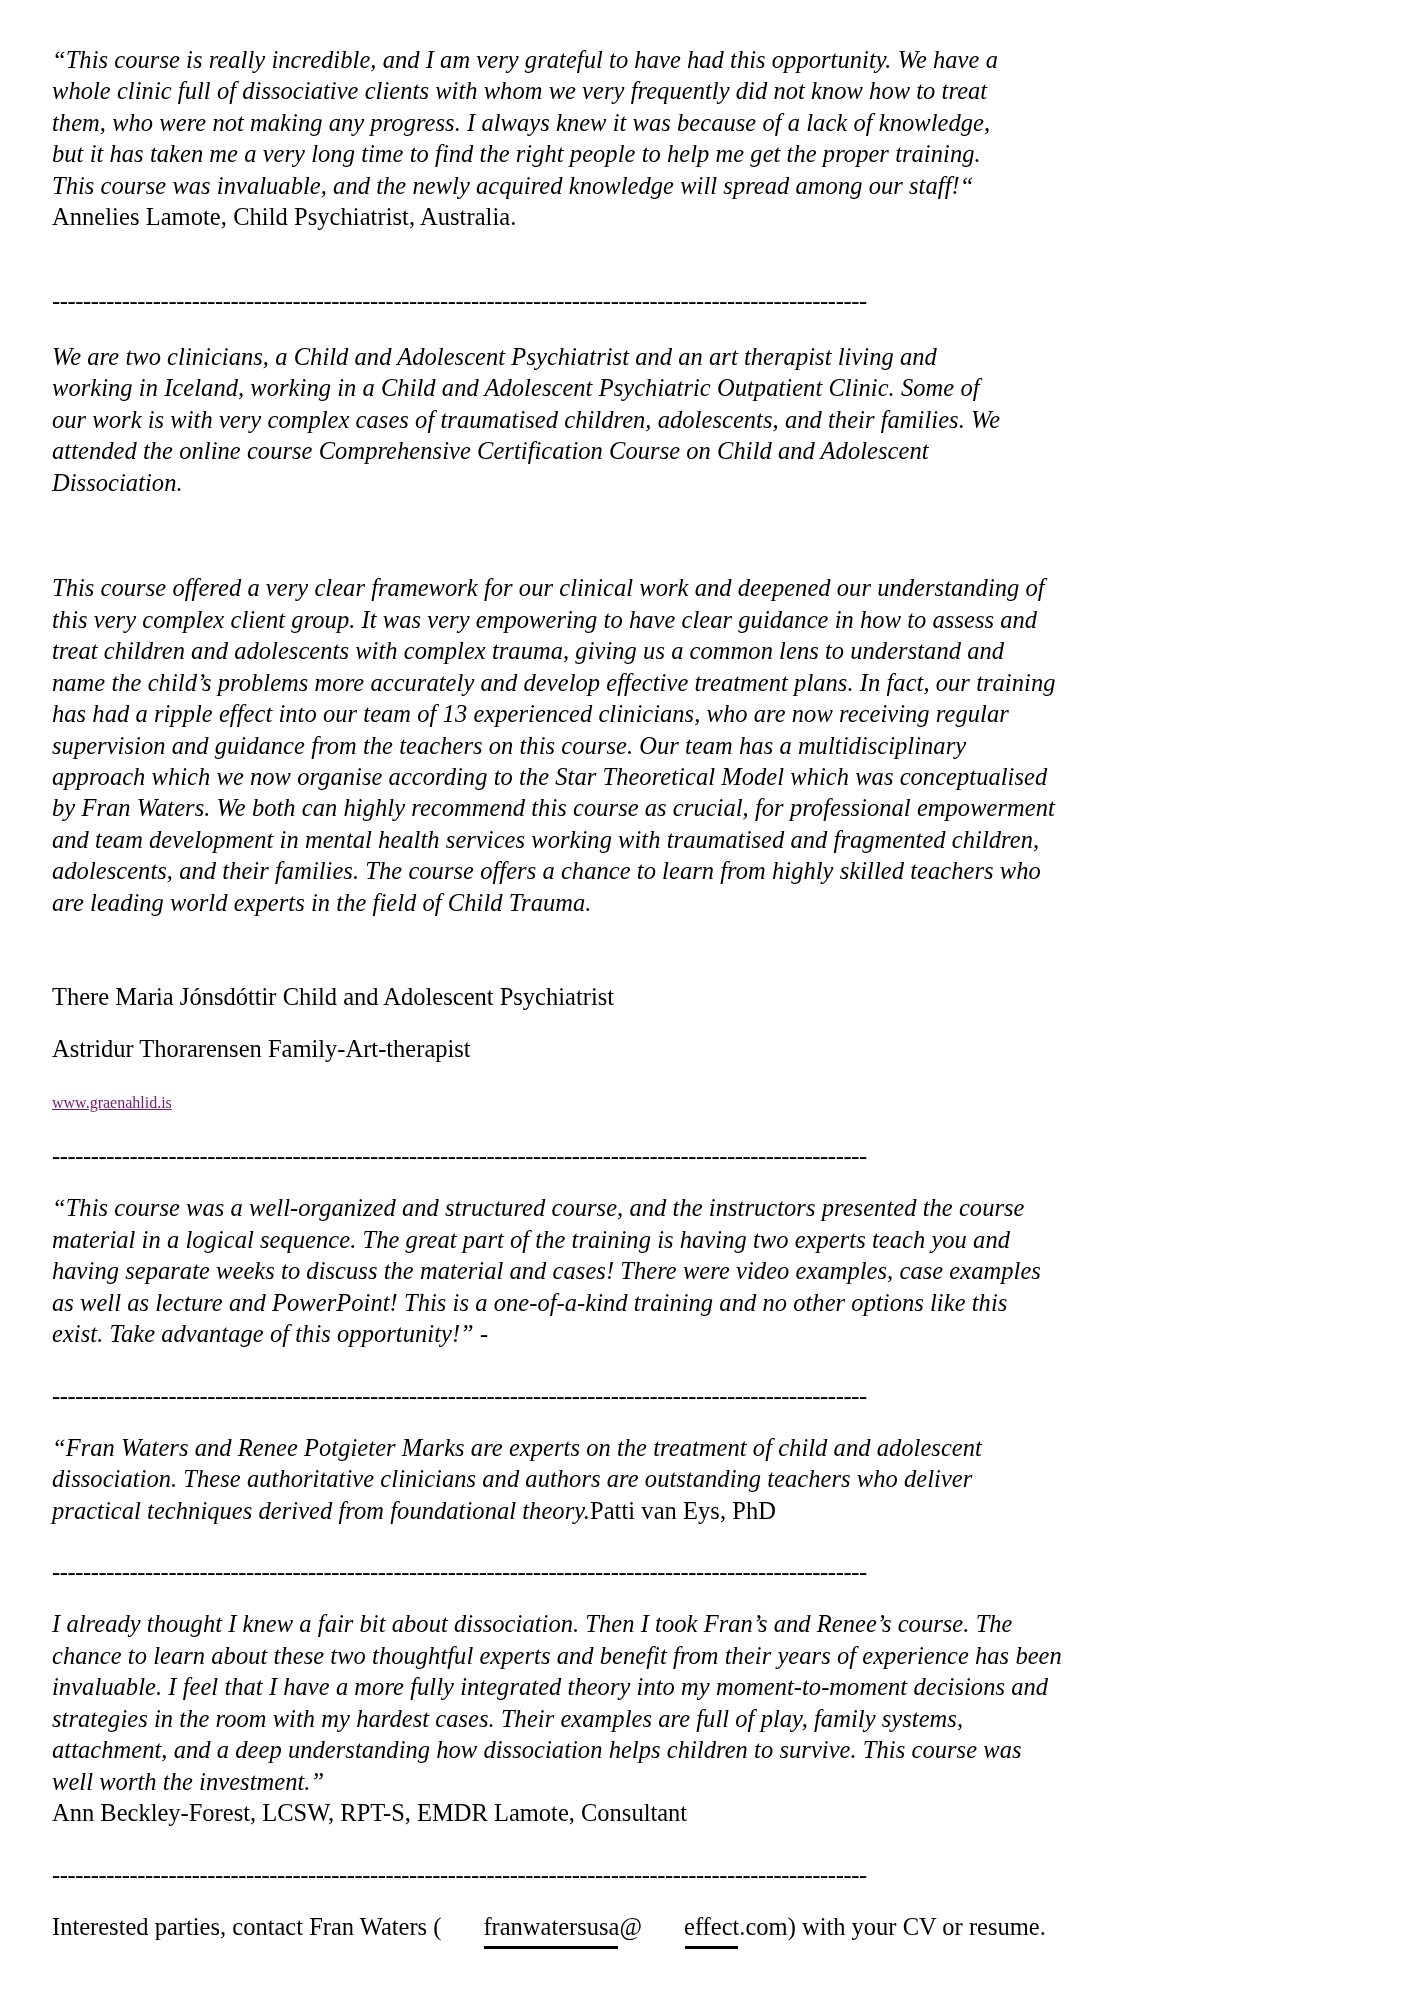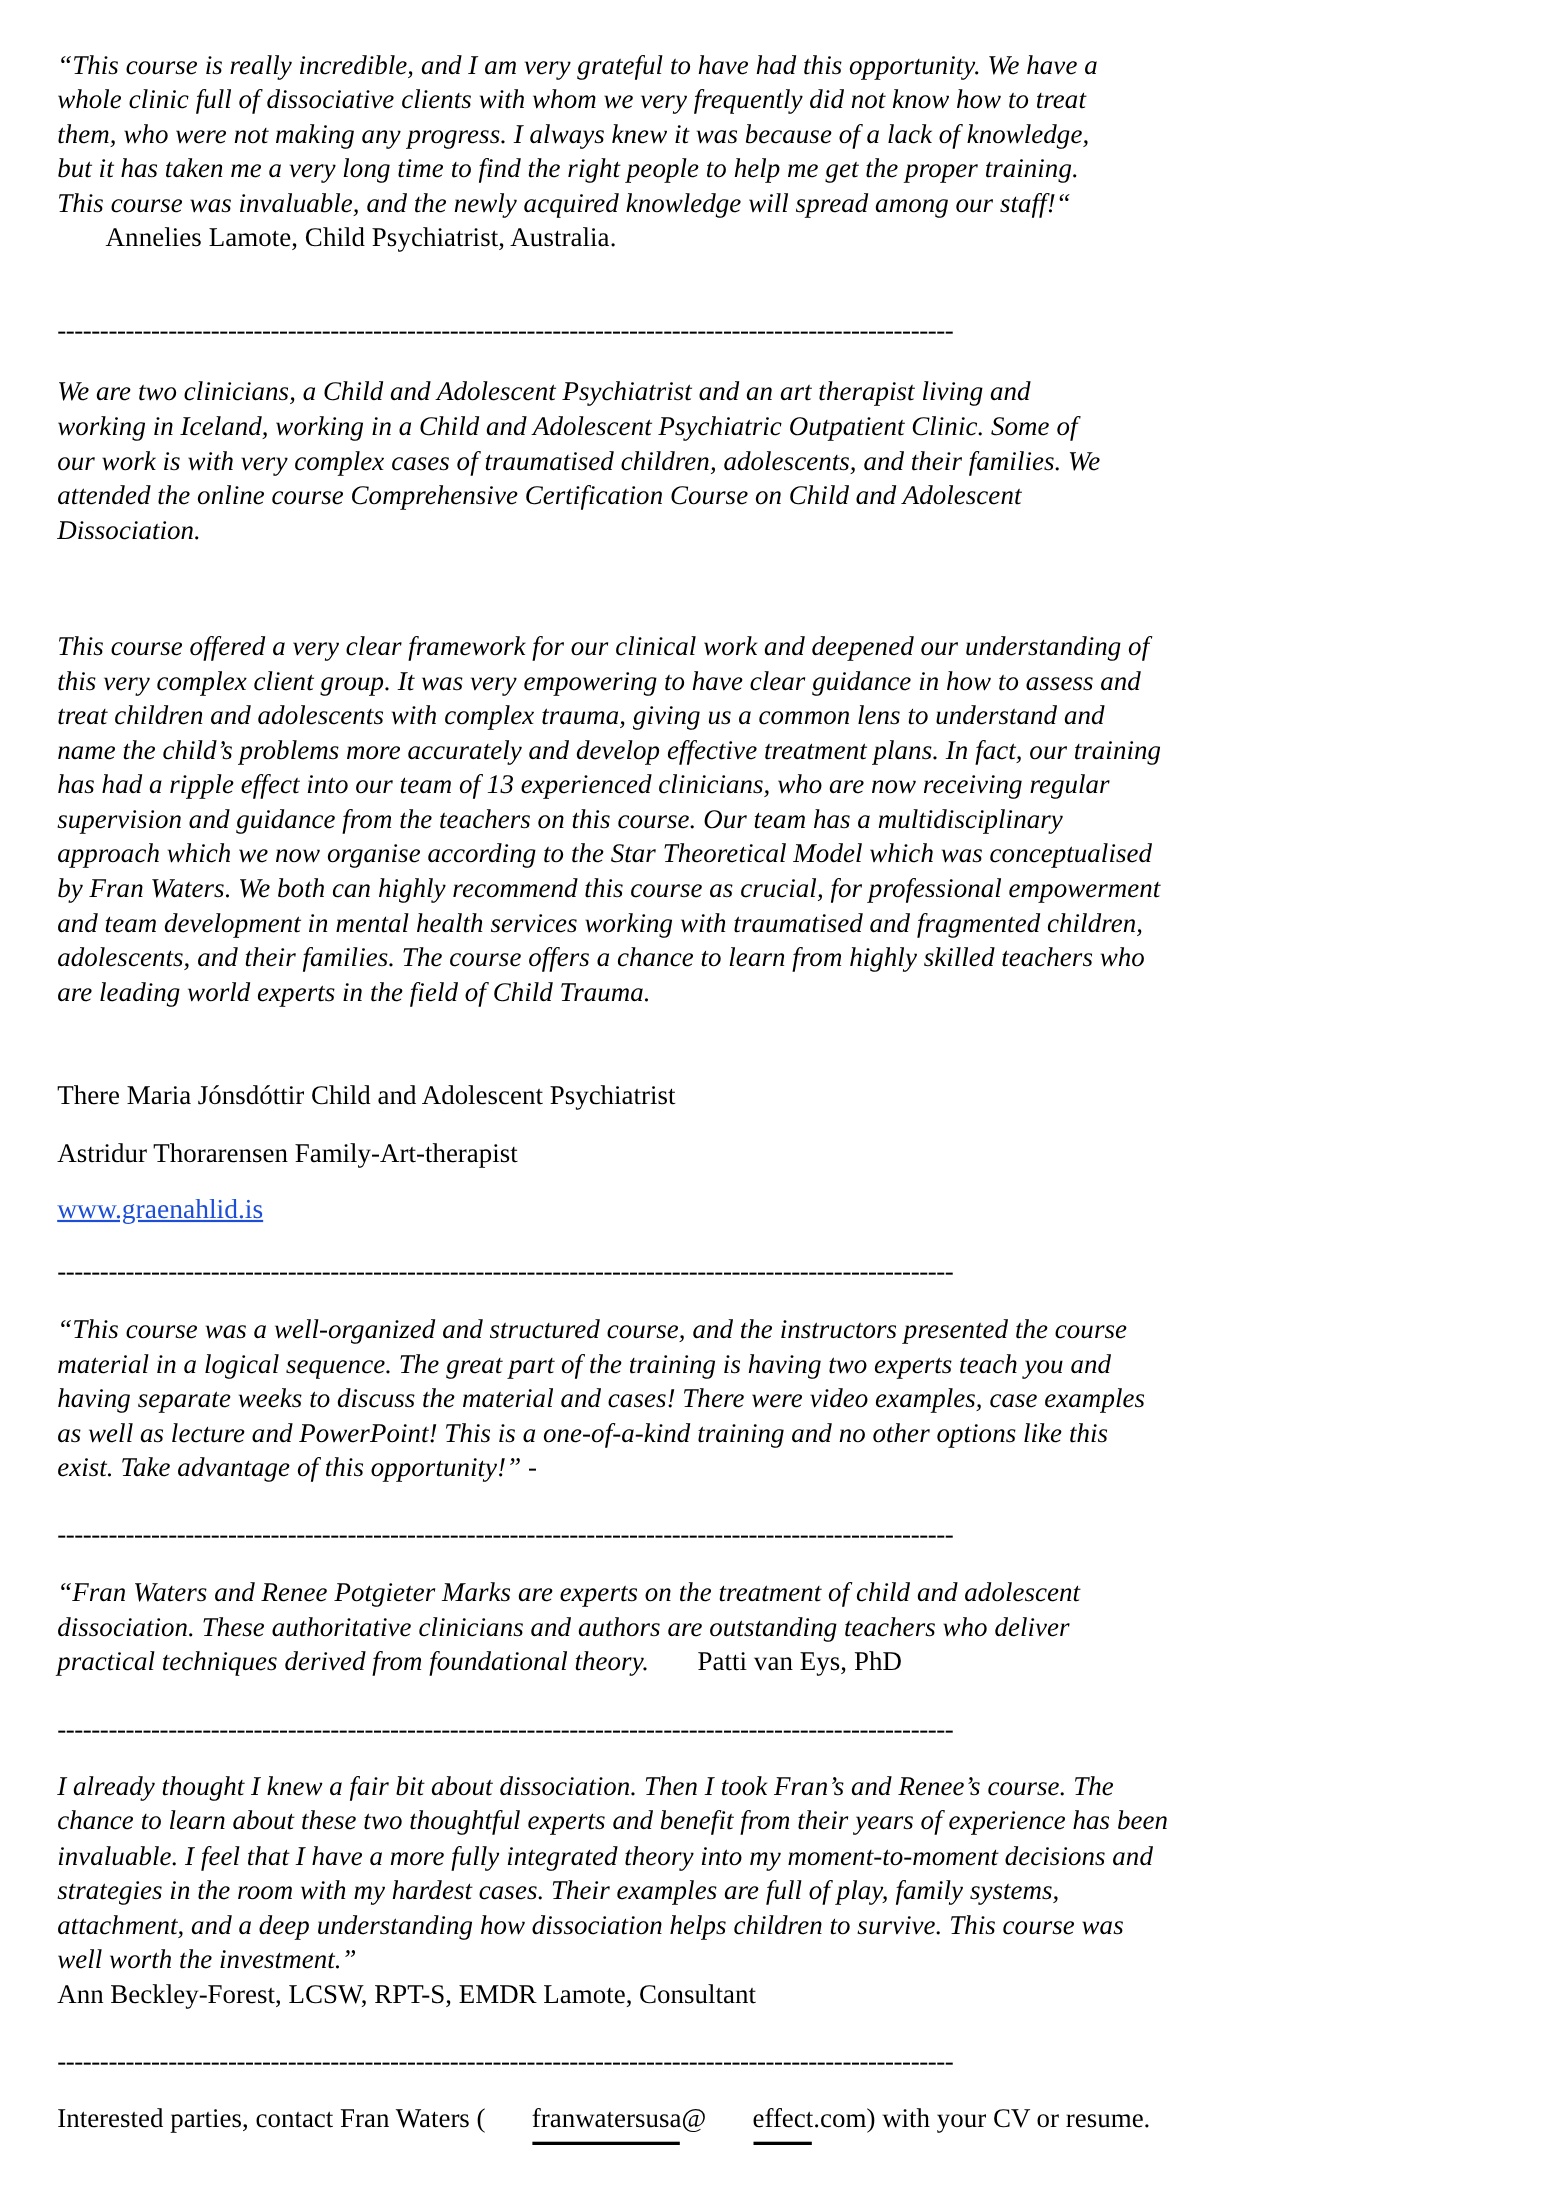--- a/index.html
+++ b/index.html
@@ -39,44 +39,43 @@
     width: 1010px;
   }
   p.upright {
     font-style: normal;
     font-size: 24.5px;
     line-height: 1.285;
     margin: 0;
   }
   span.upright {
     font-style: normal;
-    margin-left: 44px;
   }
   
   .rule {
     font-family: "Liberation Serif", "DejaVu Serif", serif;
     font-size: 24.5px;
     line-height: 1;
     letter-spacing: -0.4px;
     white-space: nowrap;
     overflow: hidden;
     width: 1012px;
     color: #000000;
     height: 26px;
   }
   .sig-line {
     font-size: 24.5px;
     font-style: normal;
     line-height: 1.2;
     margin: 0;
   }
   a.weblink {
-    color: #1d4ed8;
+    color: #701a75;
     text-decoration: underline;
-    font-size: 25px;
+    font-size: 16px;
     font-style: normal;
   }
   .email-wrap {
     position: relative;
     display: inline-block;
   }
   .sp-underline {
     position: relative;
     display: inline-block;
     margin-left: 42px;

